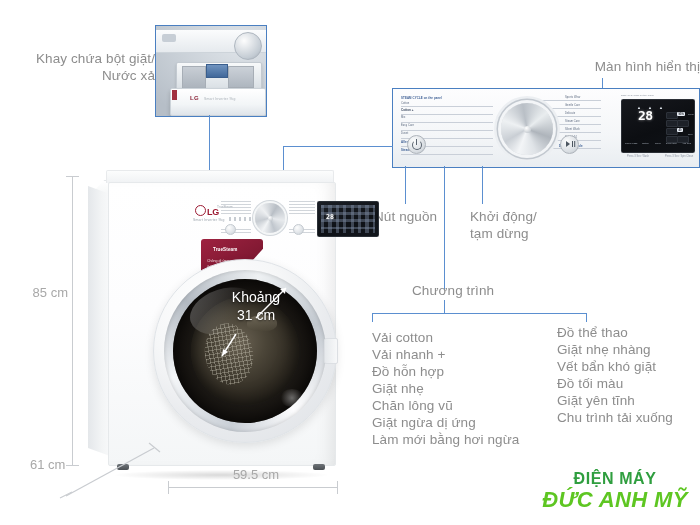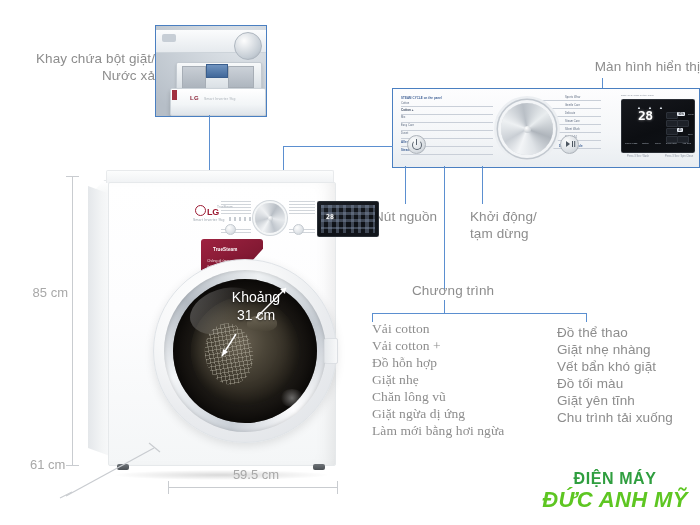--- a/index.html
+++ b/index.html
@@ -335,23 +335,23 @@
   <div class="abs lbl" style="left:374px;top:208px;width:90px;">Nút nguồn</div>
   <div class="abs lbl" style="left:470px;top:208px;width:110px;">Khởi động/
 tạm dừng</div>
   <div class="abs lbl" style="left:412px;top:282px;width:140px;">Chương trình</div>
 
   <div class="ln lnv" style="left:444px;top:300px;height:14px;"></div>
   <div class="ln lnh" style="left:372px;top:313px;width:215px;"></div>
   <div class="ln lnv" style="left:372px;top:313px;height:9px;"></div>
   <div class="ln lnv" style="left:586px;top:313px;height:9px;"></div>
 
-  <div class="abs" style="left:372px;top:320px;font-family:Liberation Serif, serif;">
+  <div class="abs" style="left:372px;top:329px;">
     <div class="lbl">Vải cotton</div>
-    <div class="lbl">Vải cotton +</div>
+    <div class="lbl">Vải nhanh +</div>
     <div class="lbl">Đồ hỗn hợp</div>
     <div class="lbl">Giặt nhẹ</div>
     <div class="lbl">Chăn lông vũ</div>
     <div class="lbl">Giặt ngừa dị ứng</div>
     <div class="lbl">Làm mới bằng hơi ngừa</div>
   </div>
 
   <div class="abs" style="left:557px;top:324px;">
     <div class="lbl">Đồ thể thao</div>
     <div class="lbl">Giặt nhẹ nhàng</div>

